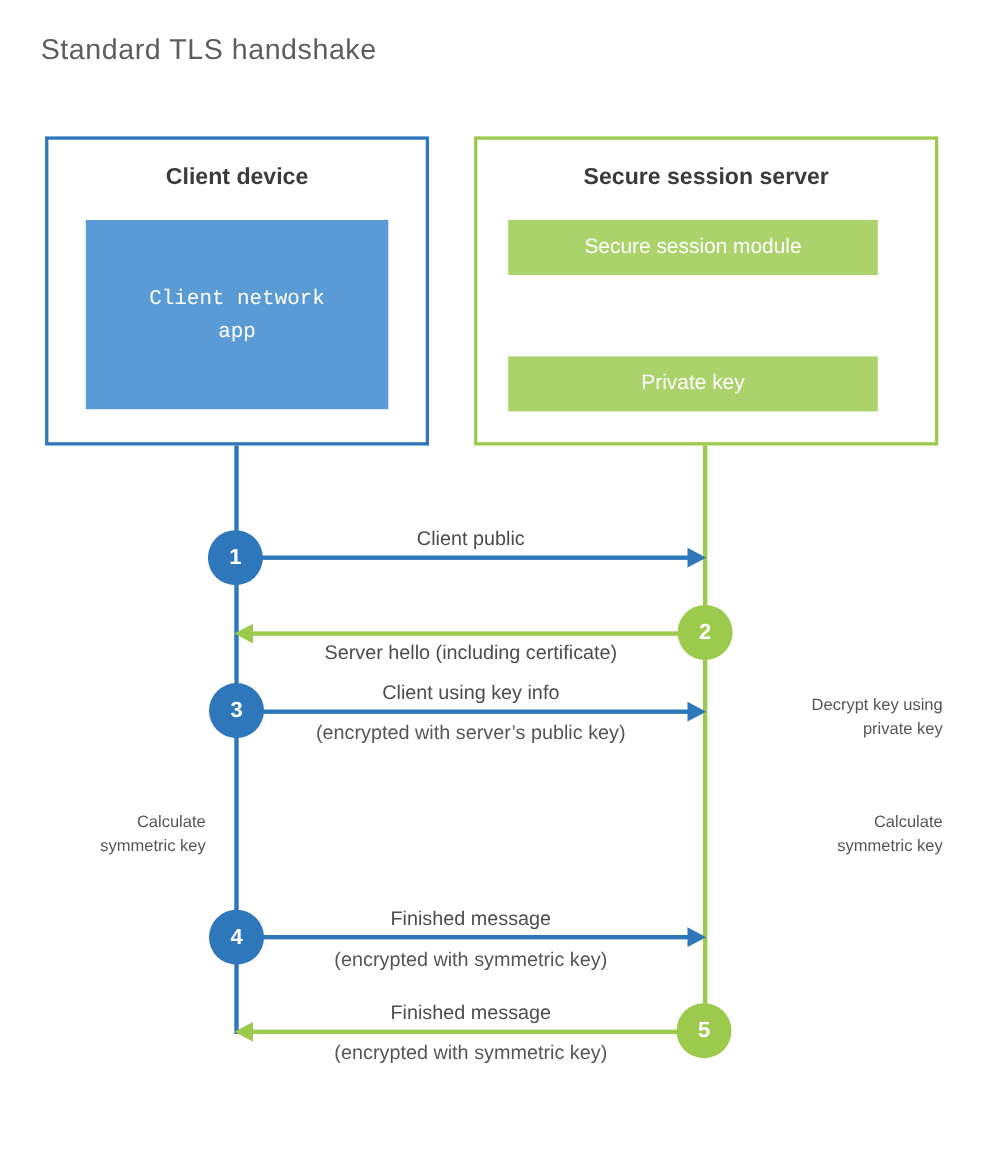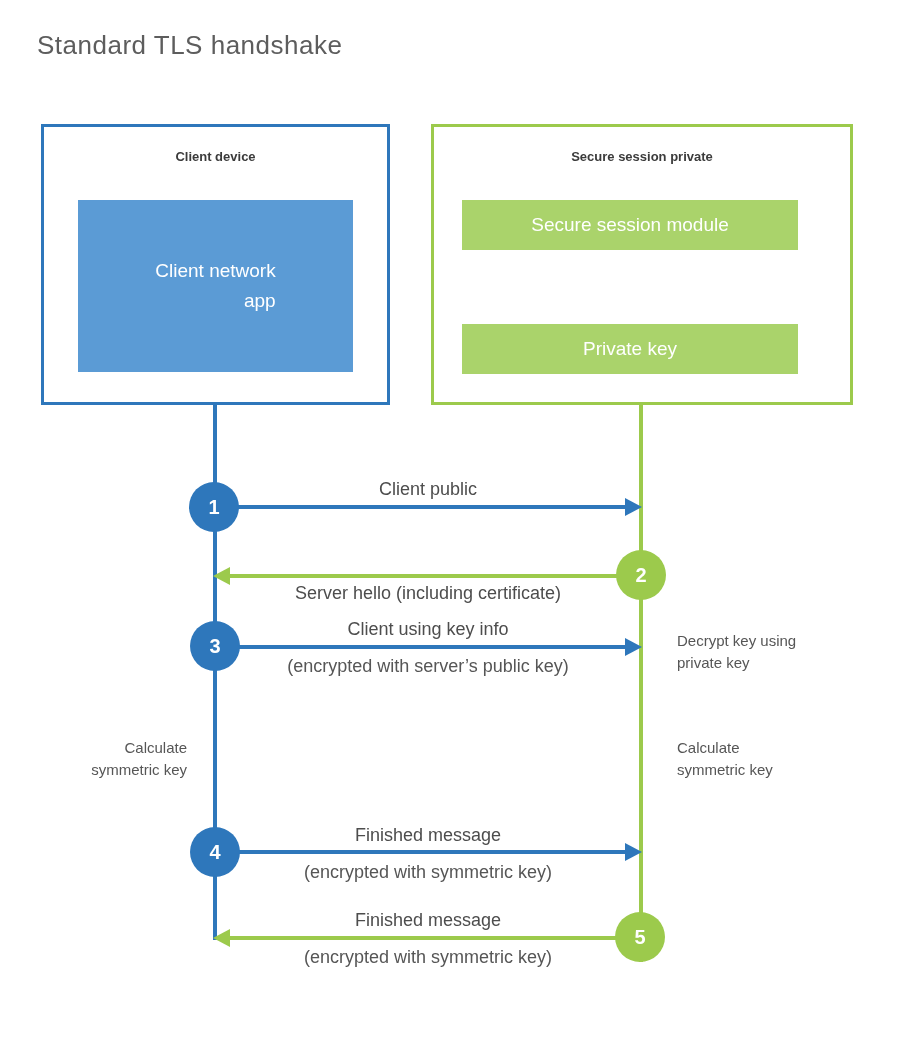--- a/index.html
+++ b/index.html
@@ -20,26 +20,26 @@
   .title{
     position:absolute;left:37px;top:30px;
     font-size:26px;font-weight:300;color:#5d5d5d;letter-spacing:.5px;
   }
   
   .devbox{position:absolute;top:124px;height:281px;background:#fff;}
   .devbox.client{left:41px;width:349px;border:3px solid var(--blue);}
   .devbox.server{left:431px;width:422px;border:3px solid var(--green);}
   .devbox-title{
     position:absolute;left:0;right:0;top:22px;text-align:center;
-    font-size:13px;font-weight:bold;color:var(--ink);
+    font-size:21px;font-weight:bold;color:var(--ink);
   }
   .appbox{
     position:absolute;left:78px;top:200px;width:275px;height:172px;
     background:var(--blue-fill);display:flex;align-items:center;justify-content:center;
-    color:#fff;font-size:19px;line-height:30px;text-align:right;
+    color:#fff;font-size:19px;line-height:30px;text-align:center;font-family:Liberation Mono, monospace;
   }
   .modbar{
     position:absolute;left:462px;width:336px;height:50px;
     background:var(--green-fill);display:flex;align-items:center;justify-content:center;
     color:#fff;font-size:19px;
   }
   .modbar.m0{top:200px;} .modbar.m1{top:262px;} .modbar.m2{top:324px;}
   
   .lifeline{position:absolute;width:4px;}
   .lifeline.client{left:213px;top:405px;height:535px;background:var(--blue);}
@@ -66,38 +66,38 @@
     color:#fff;font-size:20px;font-weight:bold;
   }
   .badge.blue{background:var(--blue);}
   .badge.green{background:var(--green);}
   
   .note{
     position:absolute;font-size:15px;line-height:22px;color:var(--note);
     white-space:pre-line;
   }
   .note.left{left:47px;width:140px;text-align:right;}
-  .note.rightcol{left:677px;width:180px;text-align:left;}
+  .note.rightcol{left:677px;width:180px;text-align:right;}
   .preline{white-space:pre-line;}
 </style>
 </head>
 <body>
 
 <div class="canvas">
 
   <div class="title">Standard TLS handshake</div>
 
   <div class="devbox client">
     <div class="devbox-title">Client device</div>
   </div>
   <div class="appbox preline">Client network
 app</div>
 
   <div class="devbox server">
-    <div class="devbox-title">Secure session private</div>
+    <div class="devbox-title">Secure session server</div>
   </div>
   <div class="modbar m0">Secure session module</div>
   <div class="modbar m2">Private key</div>
 
   <div class="lifeline client"></div>
   <div class="lifeline server"></div>
 
   <div class="msg-label" style="top:479px;">Client public</div>
   <div class="hline blue" style="top:505px;"></div>
   <div class="tri right" style="top:498px;"></div>

